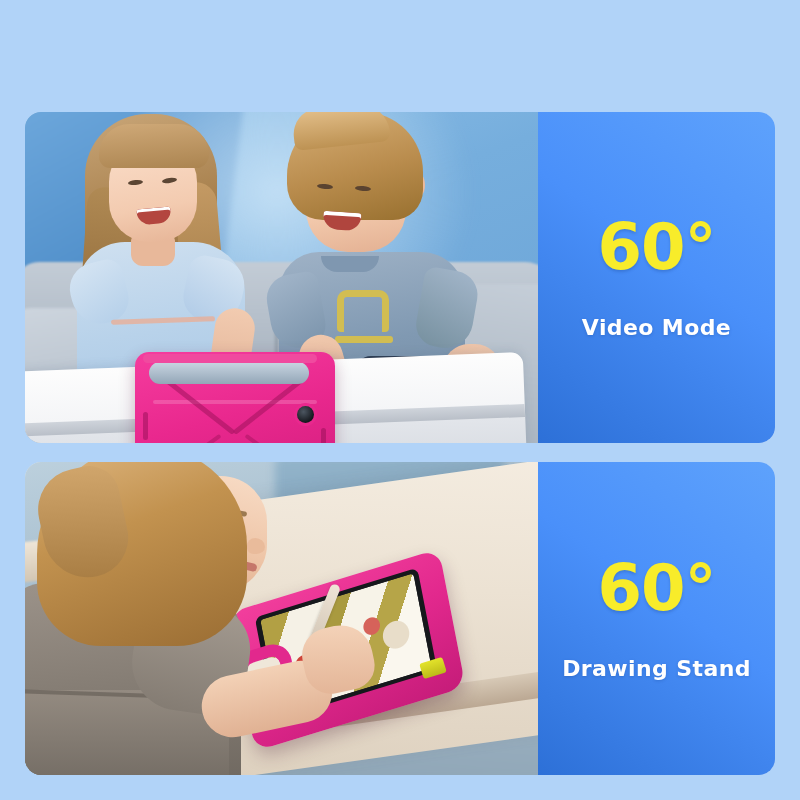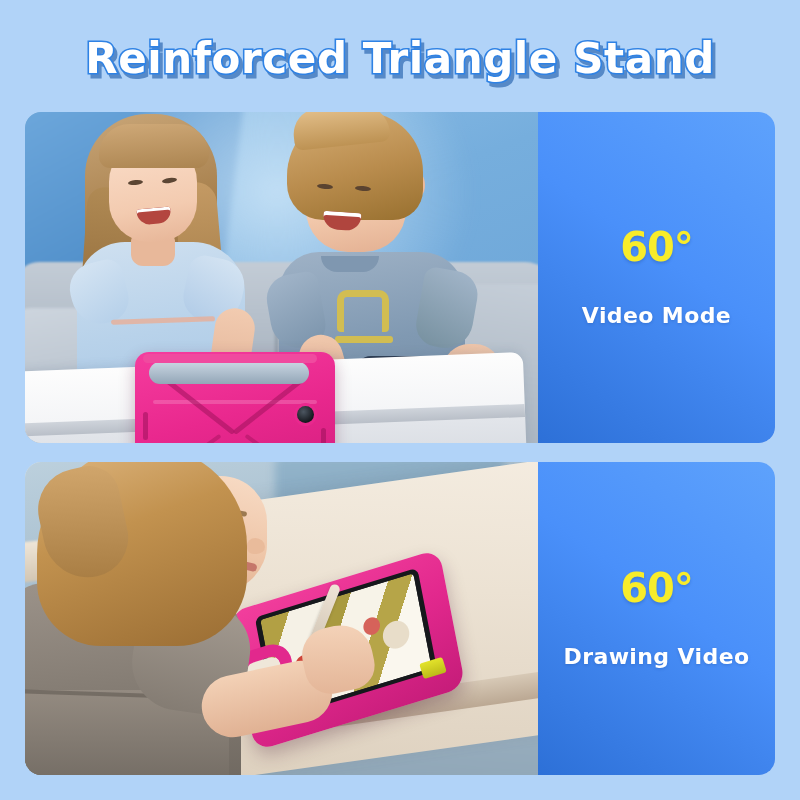--- a/index.html
+++ b/index.html
@@ -60,21 +60,21 @@
     position: relative;
     flex: 1 1 auto;
     background: linear-gradient(215deg, #5ea2fc 0%, #4a90fa 45%, #2d70d7 100%);
     display: flex;
     flex-direction: column;
     align-items: center;
     justify-content: center;
   }
   .angle-value {
     font-family: "DejaVu Sans", sans-serif;
-    font-size: 40px;
+    font-size: 64px;
     font-weight: bold;
     color: #f8ec2a;
     line-height: 1;
     letter-spacing: -1px;
     text-shadow: 0 2px 3px rgba(20,60,130,0.25);
     text-align: right;
   }
   .mode-label {
     margin-top: 36px;
     font-family: "DejaVu Sans", sans-serif;
@@ -486,23 +486,20 @@
     position: absolute; left: 214px; top: 236px; width: 214px; height: 28px;
     background: radial-gradient(ellipse at 50% 50%, rgba(80,62,50,0.28), rgba(80,62,50,0) 72%);
     filter: blur(4px); transform: rotate(-10deg);
   }
 </style>
 </head>
 <body>
 
 <div id="page">
 
-  <div id="title-bar">
-    <div id="title-text">Reinforced Triangle Stand</div>
-  </div>
 
   <div class="card" id="card-top">
 
     <div class="photo" id="scene-livingroom">
       <div class="s1-wall-panel"></div>
       <div class="s1-wall-glow"></div>
       <div class="s1-sofa-back"></div>
       <div class="s1-sofa-cushion-l"></div>
       <div class="s1-sofa-cushion-r"></div>
       <div class="s1-sofa-seam"></div>
@@ -599,17 +596,17 @@
       <div class="g2-lip"></div>
       <div class="g2-hair"></div>
       <div class="g2-hair-curl"></div>
       <div class="g2-arm"></div>
       <div class="g2-stylus"></div>
       <div class="g2-hand"></div>
     </div>
 
     <div class="info-panel">
       <div class="angle-value">60°</div>
-      <div class="mode-label">Drawing Video</div>
+      <div class="mode-label">Drawing Stand</div>
     </div>
   </div>
 
 </div>
 
 </body></html>

